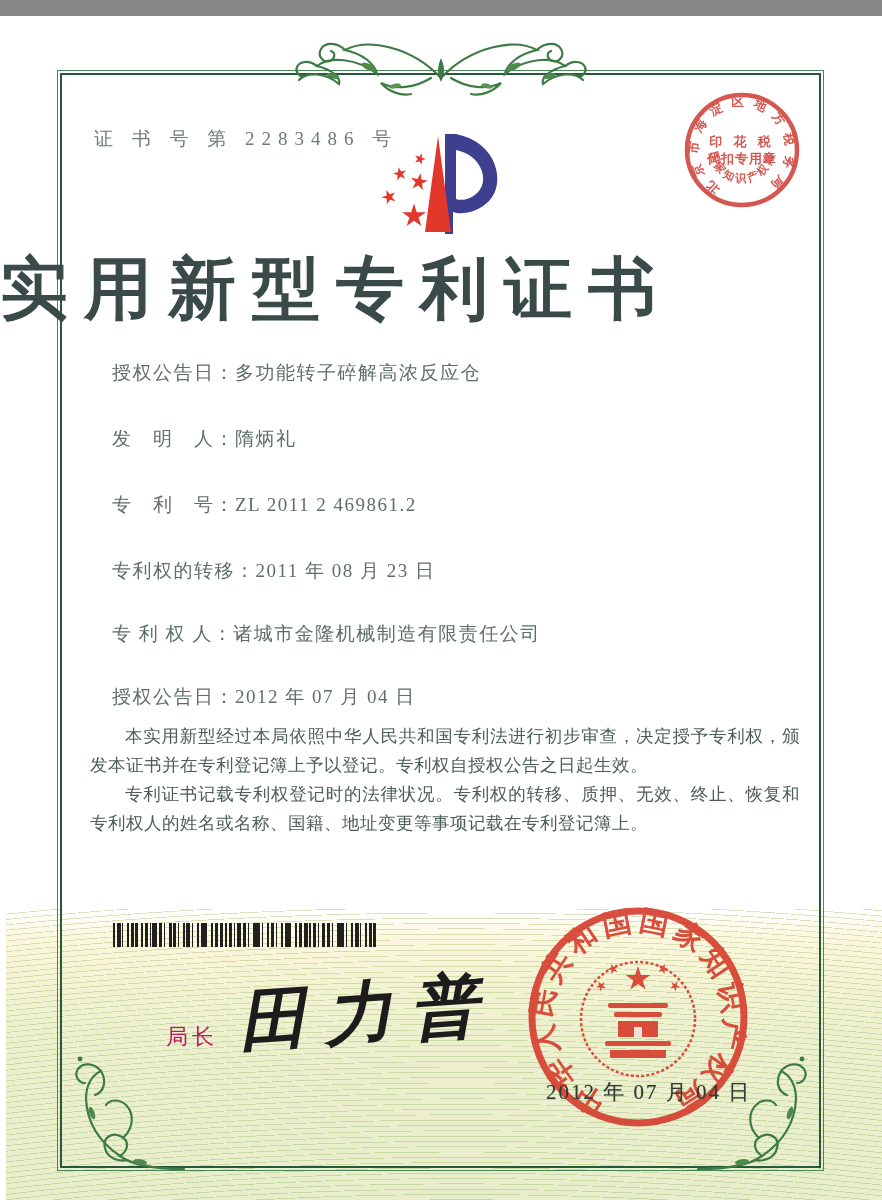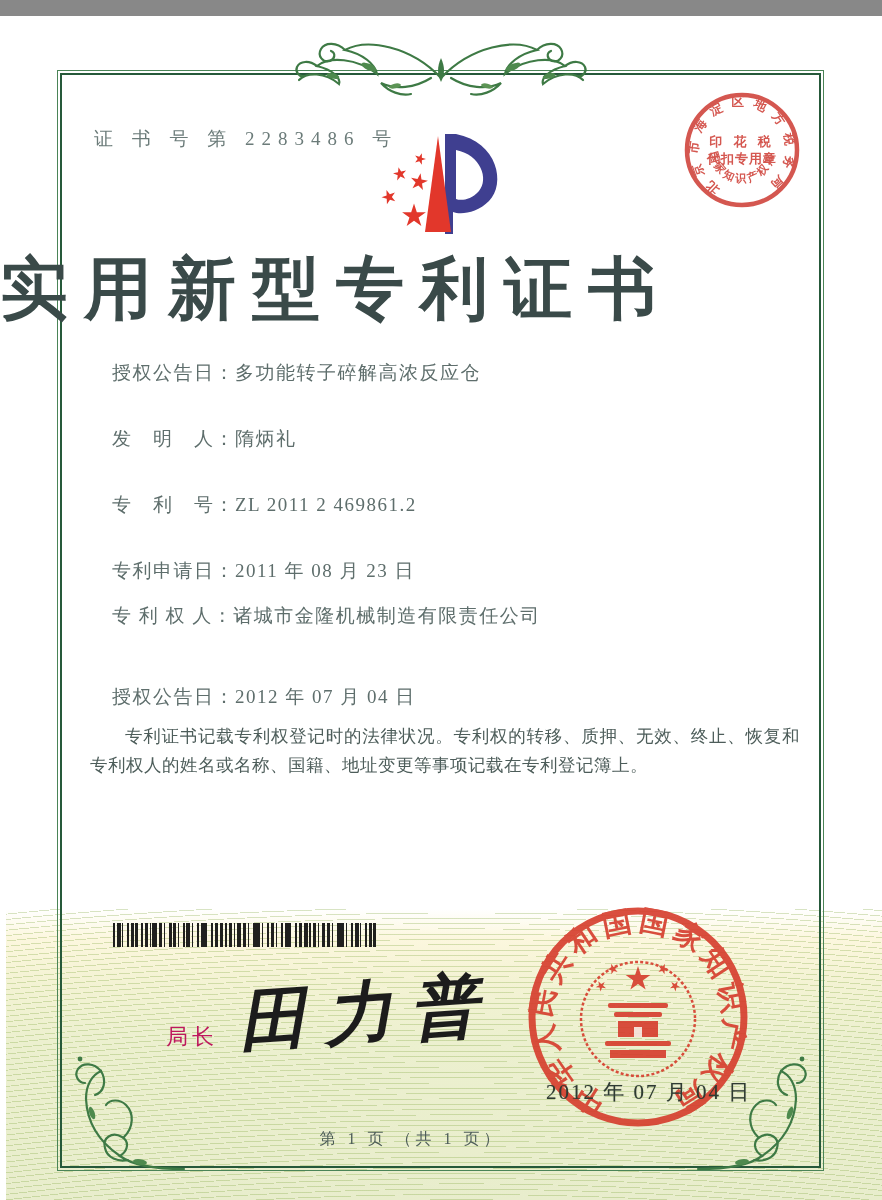--- a/index.html
+++ b/index.html
@@ -30,21 +30,21 @@
   }
   .logo{position:absolute; left:352px; top:110px;}
   .tax-stamp{position:absolute; left:678px; top:70px; opacity:.88;}
   .title{
     position:absolute; left:0; top:228px; width:100%; text-align:left;
     font-size:68px; font-weight:bold; letter-spacing:16px; color:#3a4a49;
   }
   .fields{position:absolute; left:112px; top:0; width:660px;}
   .field{position:absolute; left:0; font-size:19px; color:#5e6e6c;
     white-space:pre; letter-spacing:1.5px;}
-  .f0{top:344px}.f1{top:410px}.f2{top:476px}.f3{top:542px}.f4{top:587px}.f5{top:668px}
+  .f0{top:344px}.f1{top:410px}.f2{top:476px}.f3{top:542px}.f4{top:605px}.f5{top:668px}
   .body-text{
     position:absolute; left:90px; top:706px; width:710px;
     font-size:17.5px; line-height:29px; color:#4d5d5a; text-align:justify;
   }
   .body-text p{margin:0; text-indent:2em; letter-spacing:.5px;}
   .barcode{
     position:absolute; left:113px; top:907px; width:266px; height:24px;
     background:
       repeating-linear-gradient(90deg,#20201e 0 2px,rgba(0,0,0,0) 2px 4px,
         #20201e 4px 7px,rgba(0,0,0,0) 7px 9px,#20201e 9px 10px,rgba(0,0,0,0) 10px 14px),
@@ -149,26 +149,27 @@
       <textPath href="#stampInnerArc" startOffset="50%" text-anchor="middle">国家知识产权局</textPath>
     </text>
   </svg>
 
   <div class="title">实用新型专利证书</div>
 
   <div class="fields">
     <div class="field f0"><span>授权公告日：</span><span>多功能转子碎解高浓反应仓</span></div>
     <div class="field f1"><span>发　明　人：</span><span>隋炳礼</span></div>
     <div class="field f2"><span>专　利　号：</span><span>ZL 2011 2 469861.2</span></div>
-    <div class="field f3"><span>专利申请日：</span><span>2011 年 08 月 23 日</span></div>
+    <div class="field f3"><span>专利权的转移：</span><span>2011 年 08 月 23 日</span></div>
     <div class="field f4"><span>专 利 权 人：</span><span>诸城市金隆机械制造有限责任公司</span></div>
     <div class="field f5"><span>授权公告日：</span><span>2012 年 07 月 04 日</span></div>
   </div>
 
   <div class="body-text">
+    <p>本实用新型经过本局依照中华人民共和国专利法进行初步审查，决定授予专利权，颁发本证书并在专利登记簿上予以登记。专利权自授权公告之日起生效。</p>
     <p>专利证书记载专利权登记时的法律状况。专利权的转移、质押、无效、终止、恢复和专利权人的姓名或名称、国籍、地址变更等事项记载在专利登记簿上。</p>
   </div>
 
   <div class="barcode"></div>
 
   <div class="sig-title">局长</div>
   <div class="sig-name">田力普</div>
 
   <svg class="seal" width="242" height="242" viewBox="-121 -121 242 242">
     <defs>
@@ -189,15 +190,14 @@
       <rect x="-24" y="-5" width="48" height="5" rx="2"></rect>
       <rect x="-20" y="4" width="40" height="16"></rect>
       <rect x="-33" y="24" width="66" height="5" rx="2"></rect>
       <rect x="-28" y="33" width="56" height="8"></rect>
       <rect x="-4" y="10" width="8" height="10" fill="#f6e0d8"></rect>
     </g>
   </svg>
 
   <div class="seal-date">2012 年 07 月 04 日</div>
 
-  <div class="footer">第 1 页 （共 1 页）</div>
 
 </div>
 
 </body></html>

